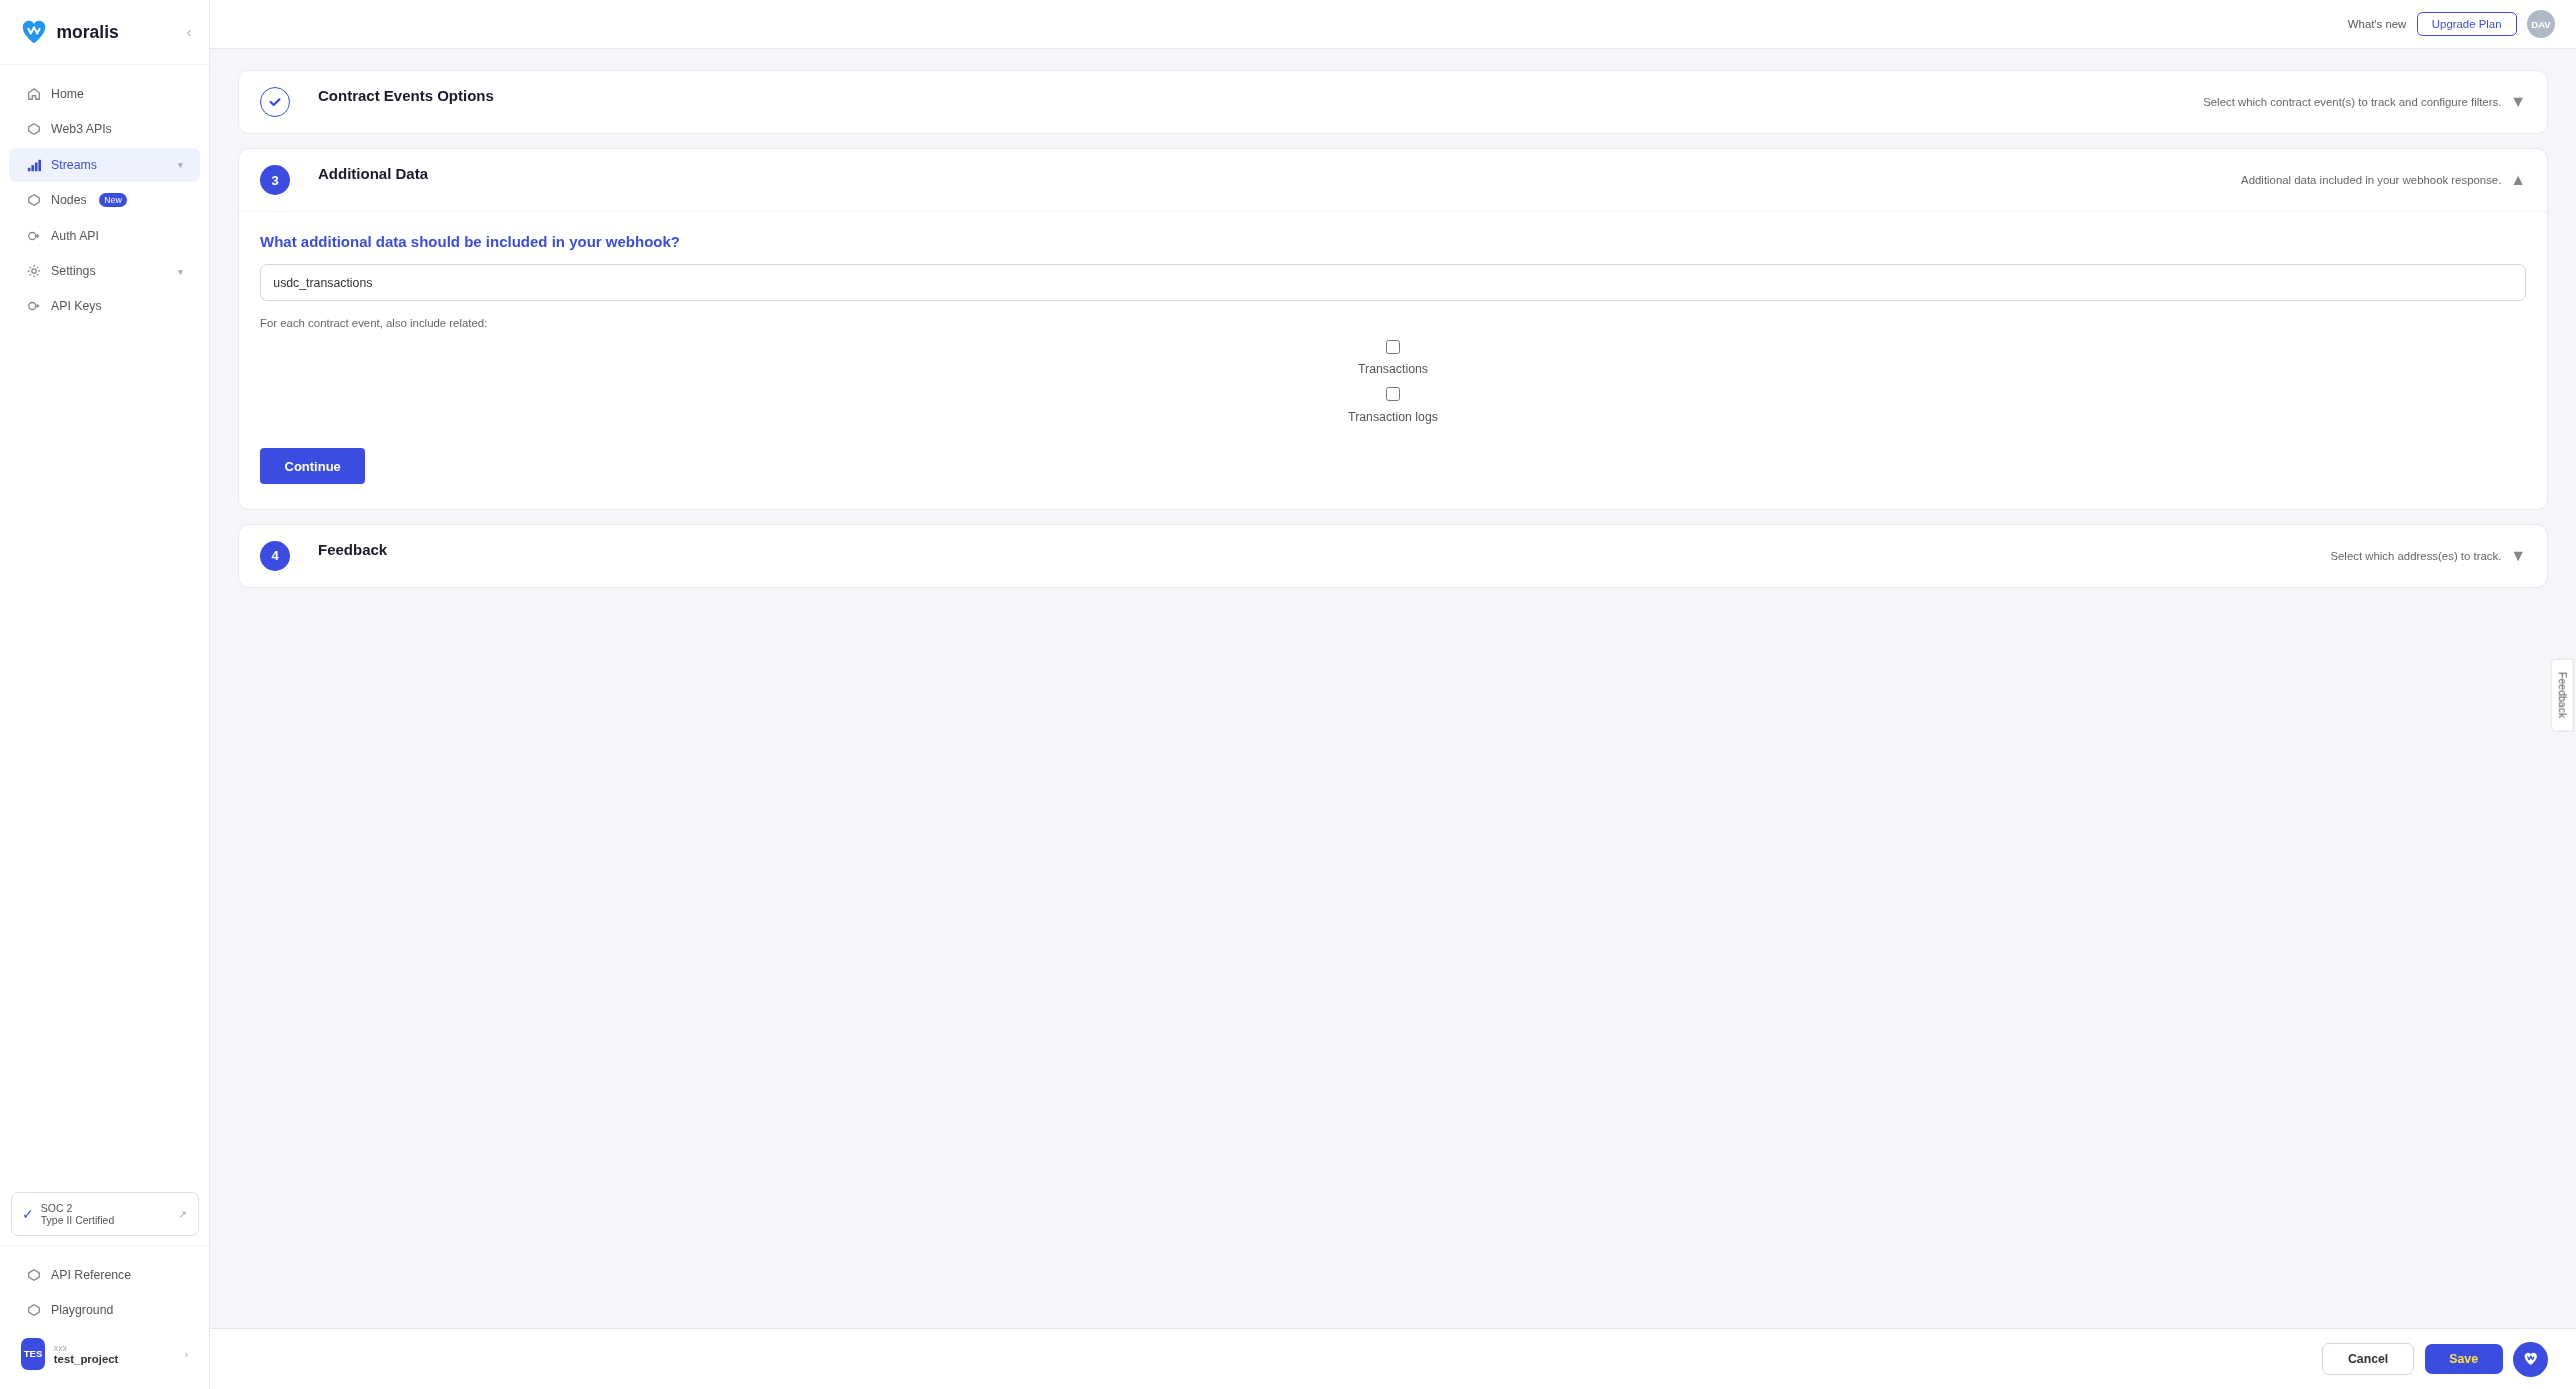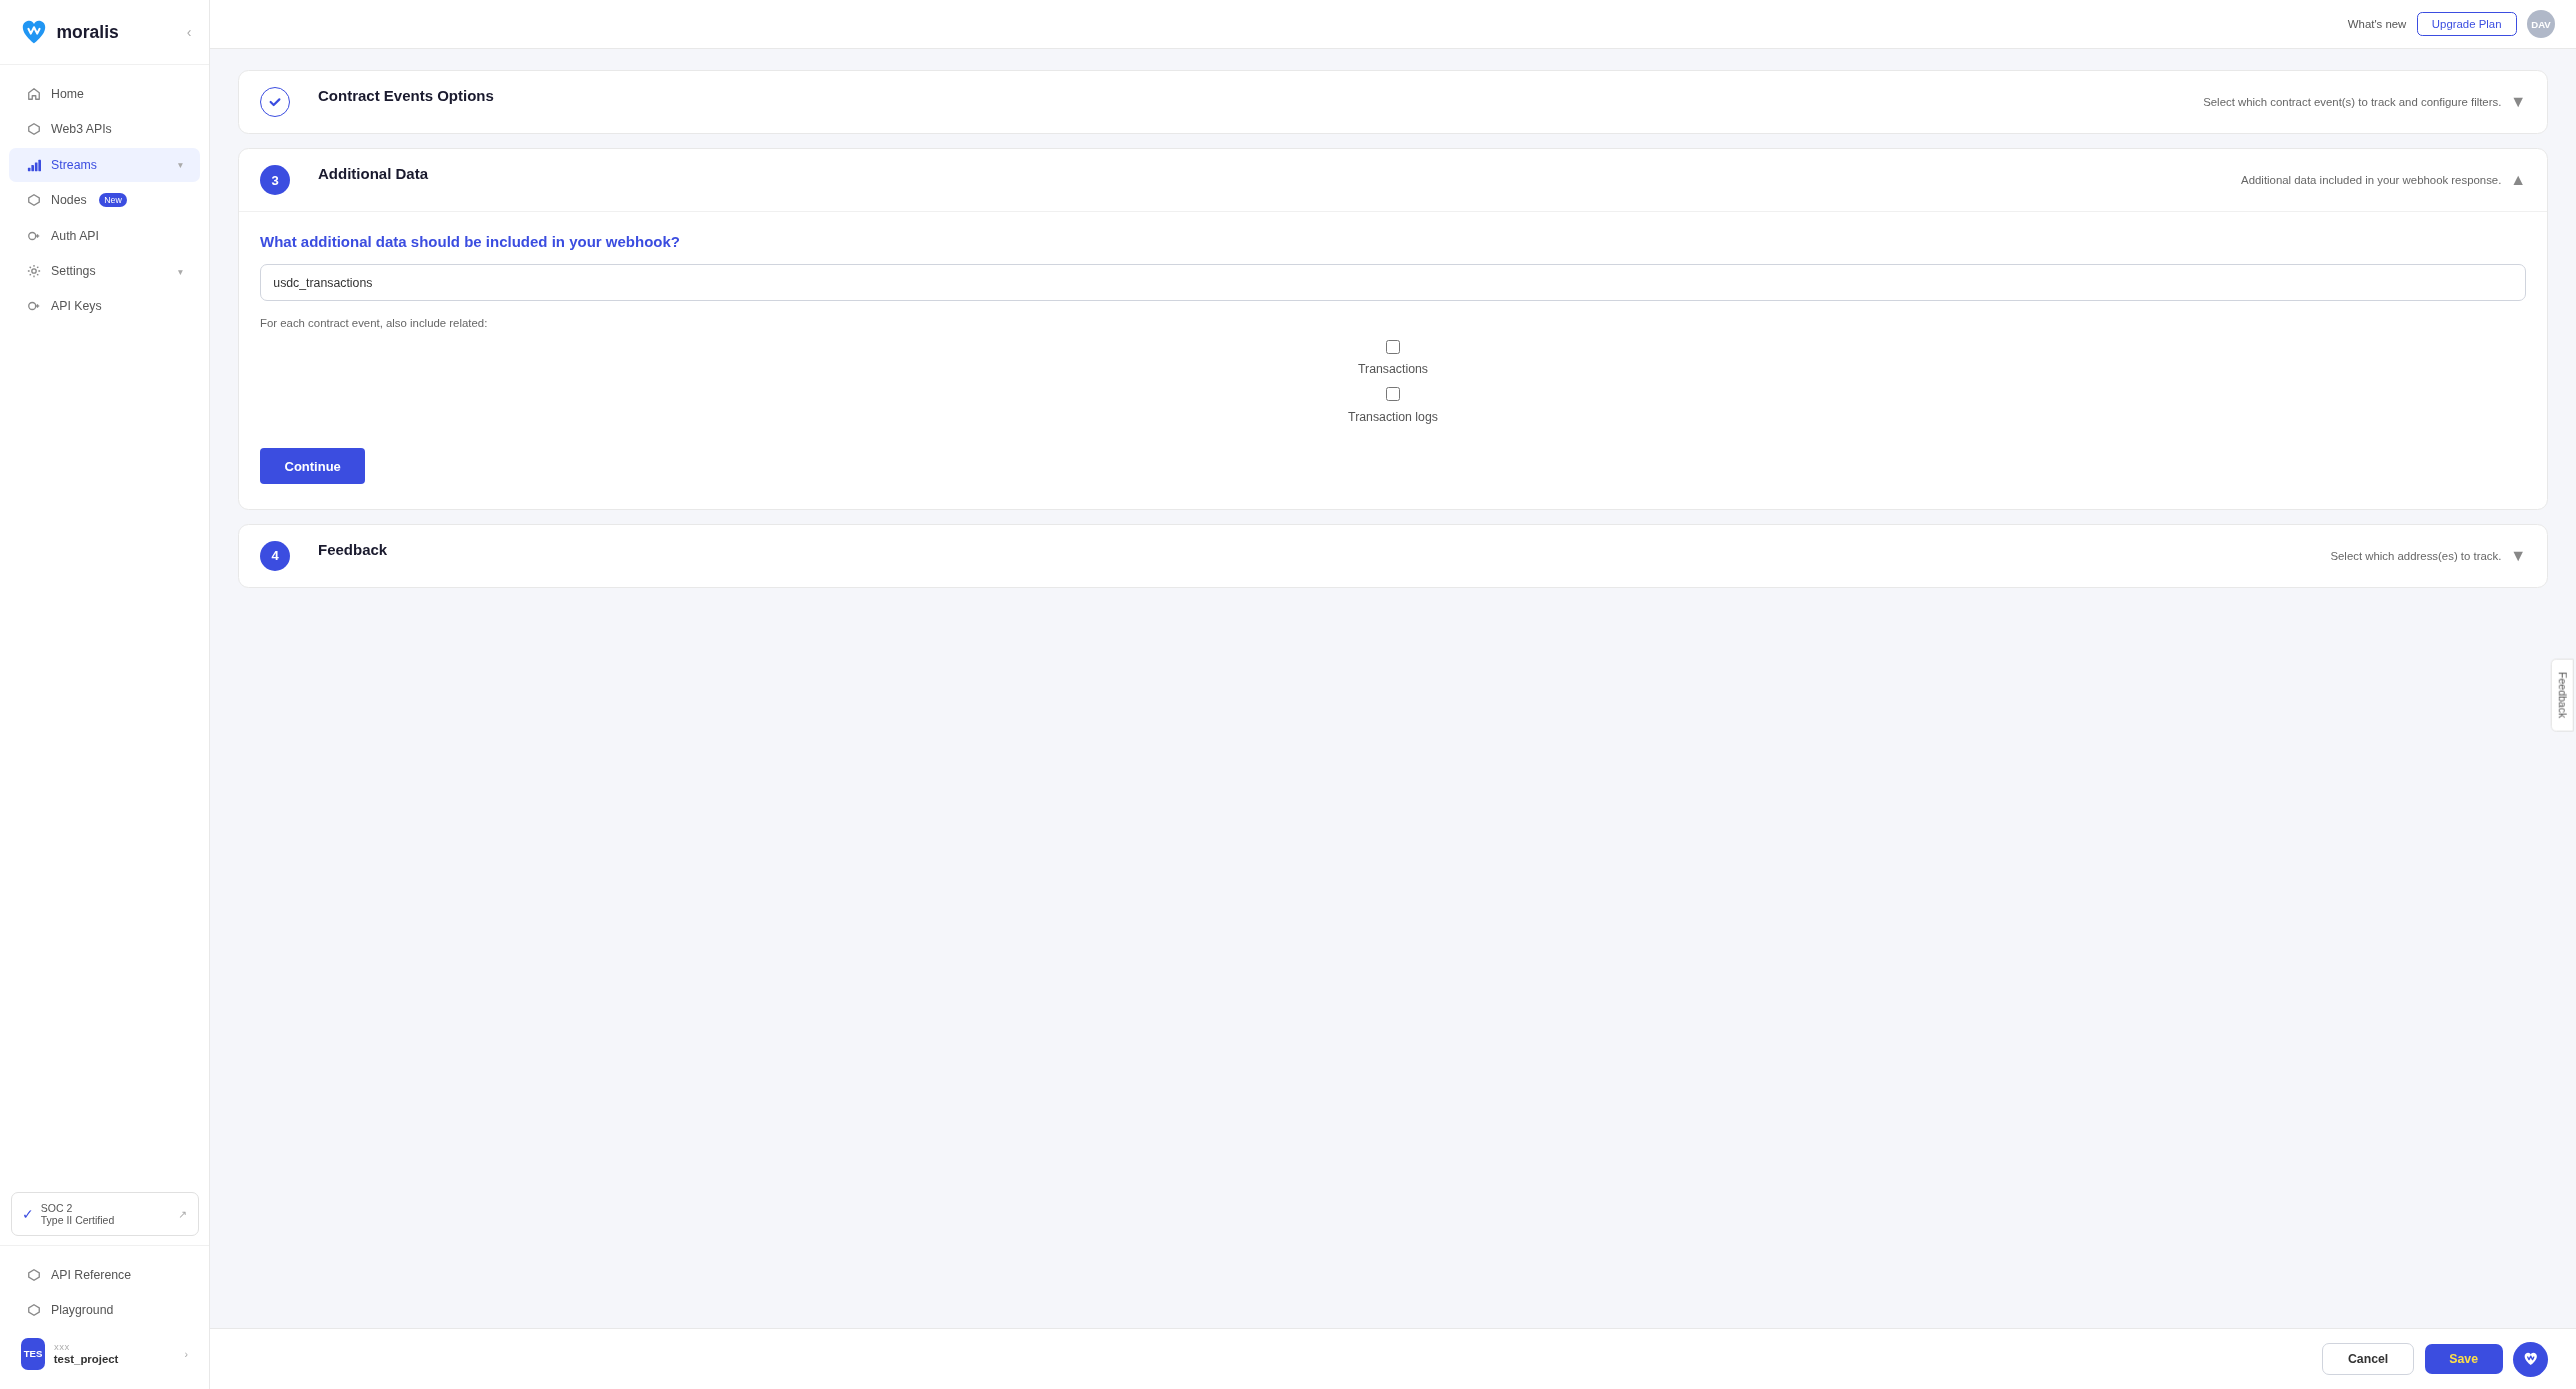--- a/index.html
+++ b/index.html
@@ -79,21 +79,21 @@
     .project-avatar {
       width: 24px; height: 32px;
       background: #3b4de0;
       border-radius: 7px;
       color: #fff;
       font-size: 9.6px;
       font-weight: 700;
       display: flex; align-items: center; justify-content: center;
     }
     .project-info { flex: 1; }
-    .project-label { font-size: 8.8px; color: #aaa; font-family: Liberation Mono, monospace; }
+    .project-label { font-size: 8.8px; color: #aaa; }
     .project-name { font-size: 11.4px; font-weight: 600; color: #333; }
     .project-chevron { color: #aaa; font-size: 10.5px; }
 
     
     .main {
       flex: 1;
       display: flex;
       flex-direction: column;
       overflow: hidden;
     }

